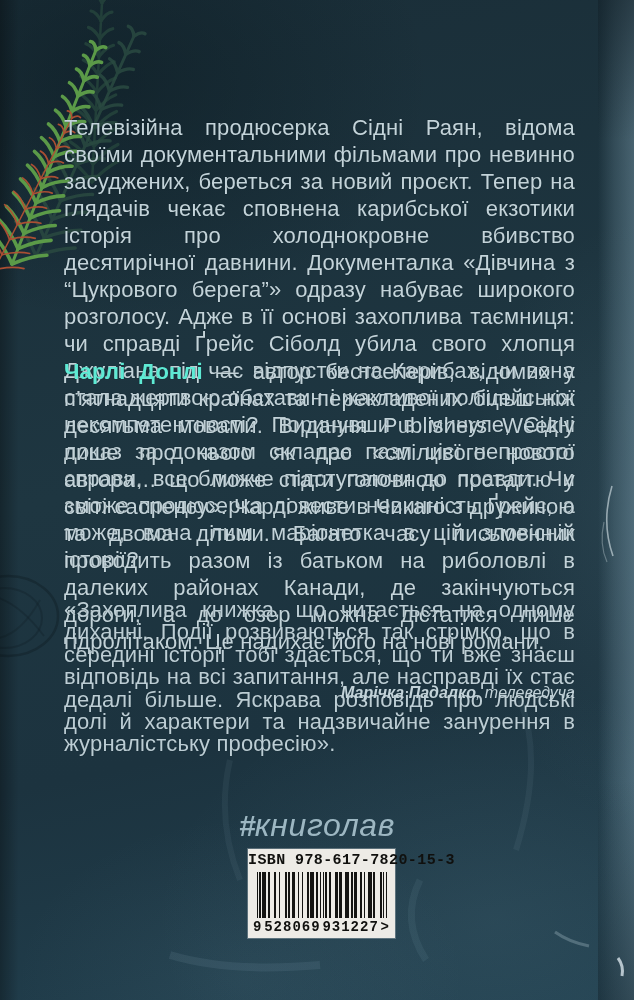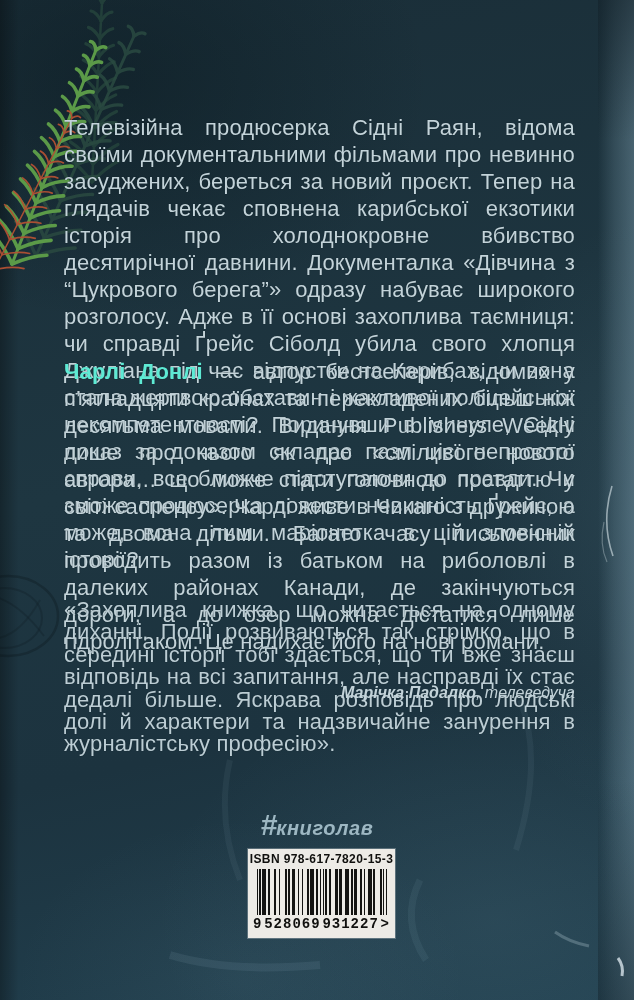--- a/index.html
+++ b/index.html
@@ -43,30 +43,30 @@
     position:absolute;right:59px;top:684px;
     font-size:16px;font-style:italic;color:#c3d3d9;text-align:right;
   }
   .attribution .attr-name{font-weight:bold;}
 
   .publisher-logo{
     position:absolute;left:0;top:808px;width:100%;
     text-align:center;color:#9db7c2;font-style:italic;line-height:34px;
   }
   .publisher-logo .hash{font-weight:800;font-size:30px;letter-spacing:-1px;}
-  .publisher-logo .word{font-weight:700;font-size:20px;letter-spacing:0.6px;}
+  .publisher-logo .word{font-weight:400;font-size:32px;letter-spacing:0.6px;}
 
   .barcode-box{
     position:absolute;left:248px;top:849px;width:147px;height:89px;
     background:#edebe6;box-shadow:0 0 0 1px rgba(255,255,255,0.25);
     box-sizing:border-box;padding-top:3px;
   }
   .isbn-line{
-    font-family:Liberation Sans, sans-serif;
-    font-size:12px;font-weight:700;color:#10100e;
+    font-family:Liberation Mono, monospace;
+    font-size:15px;font-weight:700;color:#10100e;
     text-align:center;letter-spacing:0.4px;white-space:nowrap;
   }
   .bars{display:flex;width:130px;height:46px;margin:3px auto 0;}
   .bars div{flex:1;}
   .bars .b{background:#141412;}
   .bars .s{background:transparent;}
   .digits-line{
     display:flex;justify-content:space-between;align-items:flex-end;
     padding:0 5px;margin-top:1px;
     font-family:"Liberation Mono","DejaVu Sans Mono",monospace;

